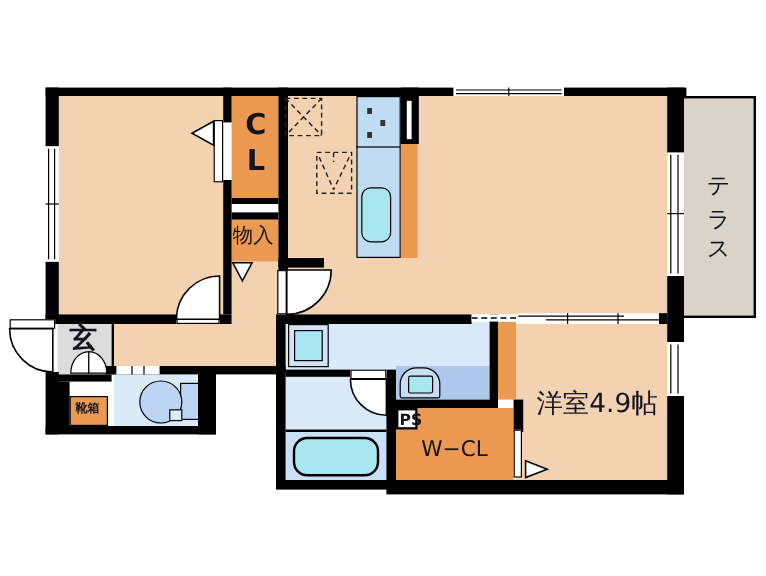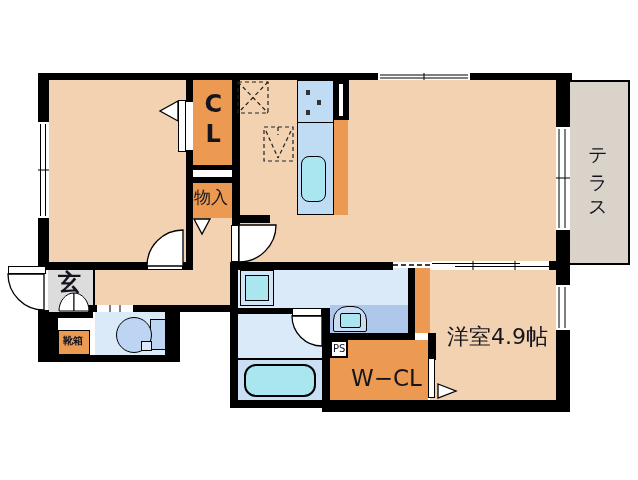--- a/index.html
+++ b/index.html
@@ -158,17 +158,17 @@
     </g>
     <line x1="393" y1="265" x2="432" y2="265" stroke="#000" stroke-width="1.4" stroke-dasharray="5,3"></line>
     <line x1="238" y1="359" x2="322" y2="359" stroke="#000" stroke-width="2"></line>
   </svg>
 
   <div class="lbl" style="left:447px;top:325px;font-size:22px;">洋室4.9帖</div>
   <div class="lbl vtext" style="left:200px;top:90px;font-size:24px;font-weight:600;letter-spacing:2px;">CL</div>
   <div class="lbl" style="left:194px;top:189px;font-size:17px;">物入</div>
   <div class="lbl" style="left:58px;top:270px;font-size:23px;font-weight:600;">玄</div>
   <div class="lbl" style="left:63px;top:336px;font-size:10px;font-weight:700;">靴箱</div>
-  <div class="lbl" style="left:351px;top:366px;font-size:23px;">W−CL</div>
-  <div class="lbl" style="left:333px;top:344px;font-size:10px;font-weight:400;">PS</div>
+  <div class="lbl" style="left:351px;top:366px;font-size:18px;">W−CL</div>
+  <div class="lbl" style="left:333px;top:344px;font-size:13px;font-weight:700;">PS</div>
   <div class="lbl vtext" style="left:588px;top:135px;font-size:19px;letter-spacing:5px;">テラス</div>
 
 </div>
 
 </body></html>

